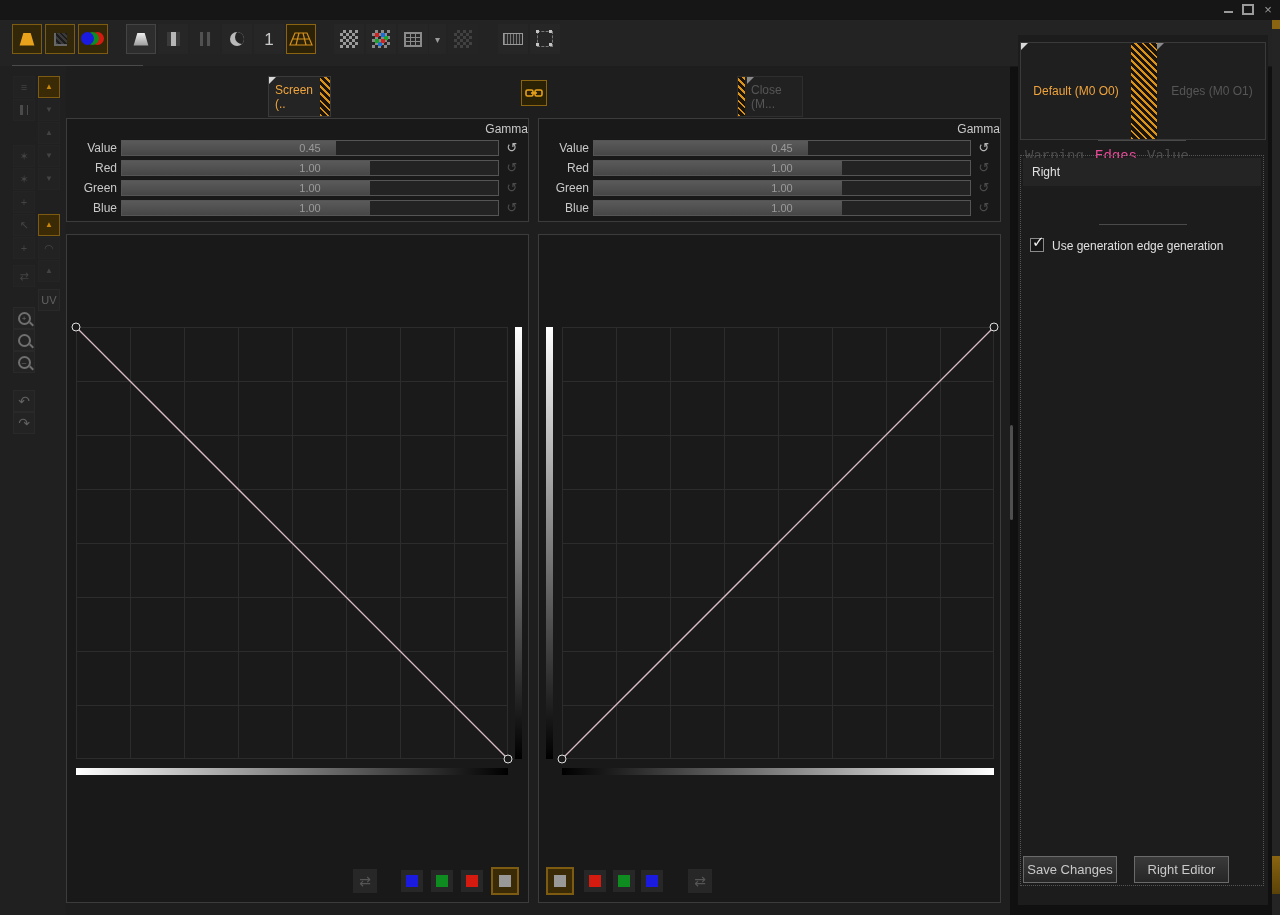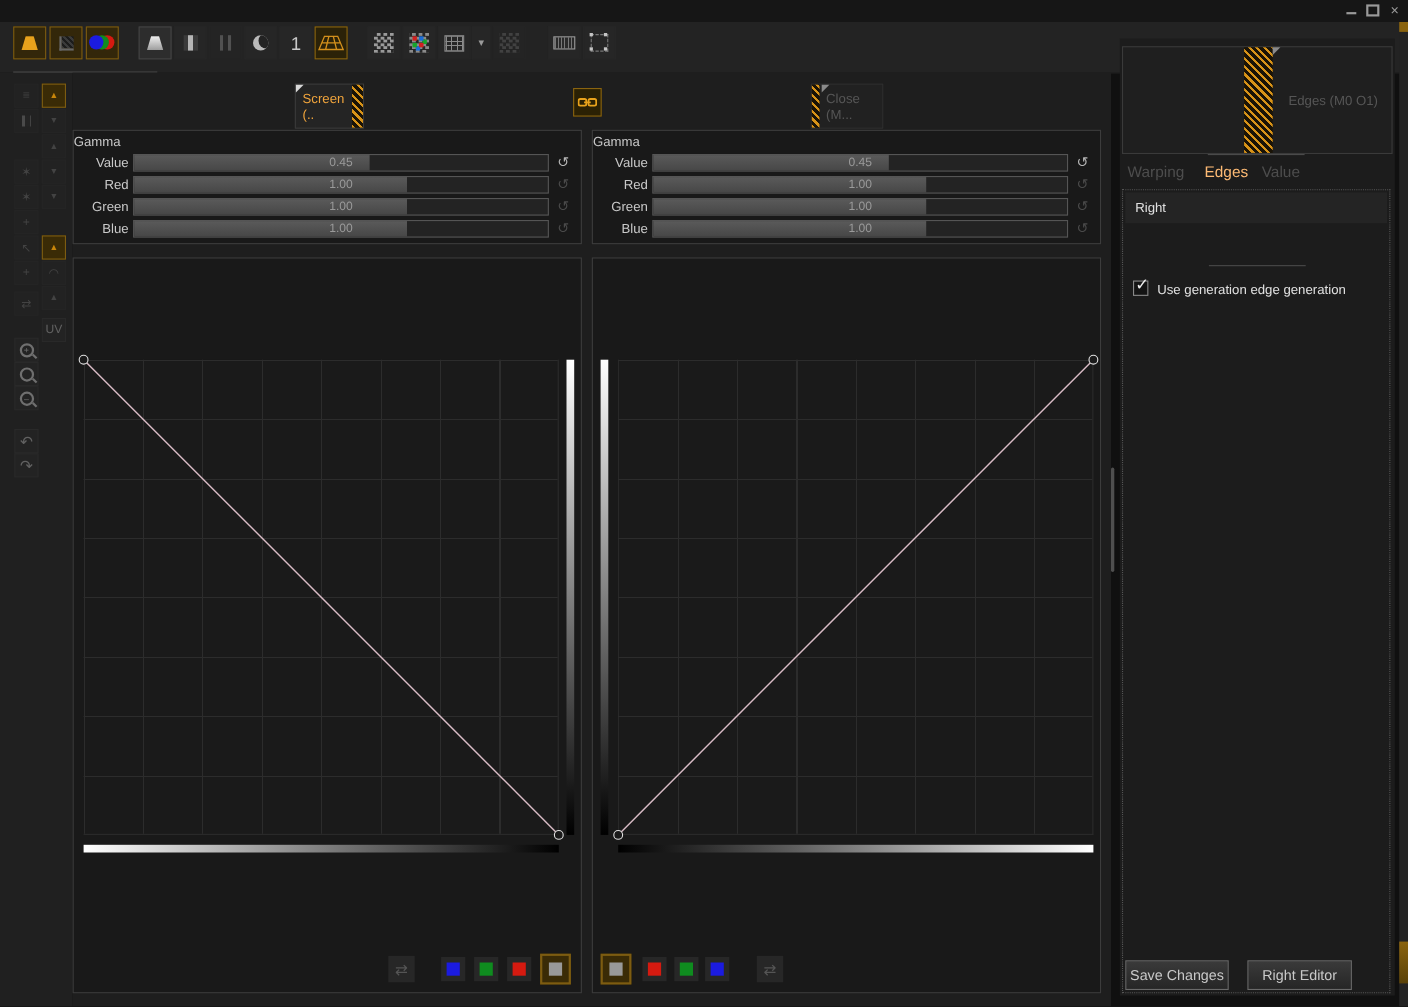--- a/index.html
+++ b/index.html
@@ -63,21 +63,21 @@
   .maintab{position:absolute;height:41px;box-sizing:border-box;background:#242424;border:1px solid #3a3a3a;
            display:flex;align-items:center;}
   .maintab .lbl{font-size:12px;padding:0 6px;}
   .corner{position:absolute;left:0;top:0;width:0;height:0;border-top:7px solid #d8d8d8;border-right:7px solid transparent;}
   .corner.dim3{border-top-color:#8a8a8a;}
   .hatch{background:#1a1306;background-image:repeating-linear-gradient(45deg,#d89318 0 2px,rgba(0,0,0,0) 2px 5px);}
   .linkbtn{position:absolute;width:26px;height:26px;background:#2b2104;border:1px solid #8a6410;box-sizing:border-box;
            display:flex;align-items:center;justify-content:center;}
   
   .gpanel{position:absolute;width:463px;height:104px;background:#191919;border:1px solid #3c3c3c;box-sizing:border-box;}
-  .gtitle{position:absolute;top:3px;left:0;width:100%;text-align:left;color:#c9c9c9;font-size:12px;}
+  .gtitle{position:absolute;top:3px;left:0;width:100%;text-align:right;color:#c9c9c9;font-size:12px;}
   .g-row{position:absolute;left:0;width:100%;height:16px;}
   .g-label{position:absolute;left:0;width:50px;text-align:right;color:#c9c9c9;line-height:16px;font-size:12px;}
   .g-track{position:absolute;left:54px;width:378px;height:16px;background:#232323;border:1px solid #555;box-sizing:border-box;}
   .g-fill{position:absolute;left:0;top:0;height:100%;background:linear-gradient(#5a5a5a,#474747);}
   .g-val{position:absolute;left:0;width:100%;text-align:center;line-height:15px;color:#9a9a9a;font-size:11px;}
   .g-reset{position:absolute;left:437px;width:16px;height:16px;text-align:center;line-height:16px;color:#4a4a4a;font-size:13px;}
   .g-reset.bright{color:#b5b5b5;}
   
   .cpanel{position:absolute;width:463px;height:669px;background:#191919;border:1px solid #3c3c3c;box-sizing:border-box;}
   .grid{position:absolute;width:432px;height:432px;top:92px;background-color:#1a1a1a;
@@ -90,23 +90,23 @@
   .swatch{position:absolute;top:635px;width:22px;height:22px;background:#272727;display:flex;align-items:center;justify-content:center;}
   .swatch i{width:12px;height:12px;display:block;}
   .swatch.sel{top:632px;width:28px;height:28px;background:#3a2b06;border:2px solid #7d5c11;box-sizing:border-box;}
   .swapglyph{color:#555;font-size:14px;}
   
   #rpanel{left:1018px;top:35px;width:250px;height:870px;background:#1c1c1c;}
   #projbox{position:absolute;left:2px;top:7px;width:246px;height:98px;background:#1f1f1f;border:1px solid #3a3a3a;box-sizing:border-box;}
   .projtab{position:absolute;top:0;height:100%;display:flex;align-items:center;justify-content:center;font-size:12px;}
   .projdiv{position:absolute;left:110px;top:0;width:26px;height:100%;}
   .shortdiv{position:absolute;width:88px;height:1px;background:#4a4a4a;left:80px;}
-  .rtab{position:absolute;top:113px;font-size:14px;color:#4d4d4d;}
-  .rtab.active{color:#fdba74;}
-  #dotted{position:absolute;left:2px;top:137px;width:244px;height:731px;border:1px dotted #555;box-sizing:border-box;}
+  .rtab{position:absolute;top:113px;font-size:14px;color:#4d4d4d;font-family:Liberation Mono, monospace;}
+  .rtab.active{color:#ec4899;}
+  #dotted{position:absolute;left:2px;top:120px;width:244px;height:731px;border:1px dotted #555;box-sizing:border-box;}
   #edgehdr{position:absolute;left:2px;top:2px;right:2px;height:28px;background:#242424;display:flex;align-items:center;padding-left:9px;color:#e0e0e0;}
   .chkbox{position:absolute;left:9px;top:82px;width:14px;height:14px;border:1px solid #8a8a8a;background:#141414;box-sizing:border-box;}
   .chkbox .mark{position:absolute;left:1px;top:-6px;color:#f0f0f0;font-size:15px;font-weight:bold;}
   .chklbl{position:absolute;left:31px;top:83px;color:#e0e0e0;font-size:12px;}
   .pushbtn{position:absolute;top:700px;height:27px;background:linear-gradient(#3a3a3a,#262626);border:1px solid #6a6a6a;
            color:#c9c9c9;font-size:13px;display:flex;align-items:center;justify-content:center;box-sizing:border-box;}
   
   #splitter{left:1010px;top:425px;width:3px;height:95px;background:#4f4f4f;border-radius:2px;}
   #scrollstrip{left:1272px;top:20px;width:8px;height:895px;background:#242424;}
   .linkglyph{stroke:#e8a21c;fill:none;stroke-width:1.6;}
@@ -390,20 +390,24 @@
 </div>
 
 <div class="abs" id="splitter"></div>
 <div class="abs" id="scrollstrip">
   <div class="abs" style="left:0;top:0;width:8px;height:9px;background:#8a6410"></div>
   <div class="abs" style="left:0;top:836px;width:8px;height:38px;background:linear-gradient(#8a6410,#5a4208)"></div>
 </div>
 
 <div class="abs" id="rpanel">
   <div id="projbox">
+    <div class="projtab" style="left:0;width:110px;color:#f0a43c">
+      <span class="corner"></span>
+      <span>Default (M0 O0)</span>
+    </div>
     <div class="projdiv hatch"></div>
     <div class="projtab" style="left:136px;width:110px;color:#565656">
       <span class="corner dim3"></span>
       <span>Edges (M0 O1)</span>
     </div>
   </div>
   <div class="shortdiv" style="top:105px"></div>
 
   <div class="rtab" style="left:7px">Warping</div>
   <div class="rtab active" style="left:77px">Edges</div>

